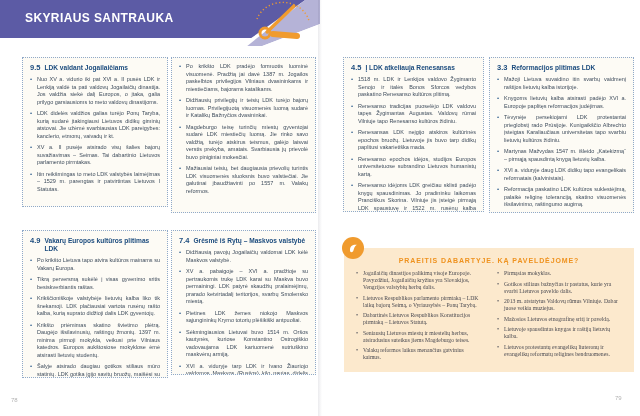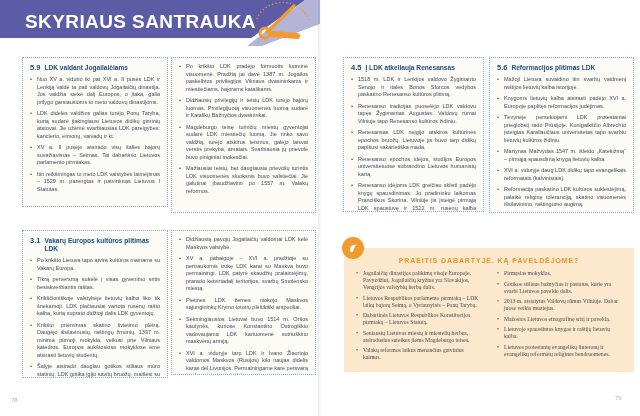--- a/index.html
+++ b/index.html
@@ -6,21 +6,21 @@
   .canvas{position:relative;width:640px;height:416px;background:#ffffff;overflow:hidden;
           font-family:"Liberation Sans",sans-serif;}
   
   .hdr-band{position:absolute;left:0;top:0;width:318px;height:38px;background:#5c5ba5;
             clip-path:polygon(0 0,96% 0,79% 100%,0 100%);}
   .hdr-wedge{position:absolute;left:245px;top:0;width:75px;height:46px;background:#b5b3d7;
              clip-path:polygon(3% 100%,80% 0%,100% 0%,100% 52%,23% 100%);}
   .hdr-wedge-white{position:absolute;left:245px;top:0;width:75px;height:46px;background:#ffffff;
              clip-path:polygon(23% 100%,100% 52%,100% 100%);}
   .hdr-title{position:absolute;left:25px;top:11px;color:#ffffff;font-weight:bold;
-             font-size:19px;letter-spacing:.4px;}
+             font-size:12px;letter-spacing:.4px;}
   .compass{position:absolute;left:252px;top:1px;}
   
   .seam{position:absolute;left:318px;top:0;width:4px;height:416px;
         background:linear-gradient(to right,rgba(60,60,90,.10),rgba(60,60,90,0));}
   .pgnum{position:absolute;font-size:6px;color:#b3b3b3;}
   .pgnum.l{left:11px;top:397px;}
   .pgnum.r{left:615px;top:395px;}
   
   .sbox{position:absolute;box-sizing:border-box;border:1.5px dotted #8fa9c9;background:#fdfbf5;
         padding:5px 7px 4px 7px;overflow:hidden;}
@@ -60,21 +60,21 @@
     <circle cx="13" cy="32" r="5" fill="none" stroke="#f09b2e" stroke-width="3"></circle>
   </svg>
   <div class="hdr-title">SKYRIAUS SANTRAUKA</div>
 
   <div class="seam"></div>
   <div class="pgnum l">78</div>
   <div class="pgnum r">79</div>
 
   <section class="sbox" style="left:22px;top:57px;width:146px;height:150px">
     <div class="sbox-head">
-      <span class="sbox-num">5.9</span>
+      <span class="sbox-num">9.5</span>
       <span class="sbox-title">LDK valdant Jogailaičiams</span>
     </div>
     <ul class="sbox-list">
 
     <li>
           <span class="mk">•</span>
           <span class="bt">Nuo XV a. vidurio iki pat XVI a. II pusės LDK ir Lenkiją valdė ta pati valdovų Jogailaičių dinastija. Jos valdžia siekė dalį Europos, o įtaka, galia prilygo garsiausioms to meto valdovų dinastijoms.</span>
         </li>
         <li>
           <span class="mk">•</span>
@@ -108,21 +108,21 @@
         </li>
         <li>
           <span class="mk">•</span>
           <span class="bt">Mažiausiai teisių, bet daugiausia prievolių turintis LDK visuomenės sluoksnis buvo valstiečiai. Jie galutinai įbaudžiavinti po 1557 m. Valakų reformos.</span>
         </li>
       </ul>
   </section>
 
   <section class="sbox" style="left:22px;top:230px;width:146px;height:148px">
     <div class="sbox-head">
-      <span class="sbox-num">3.1</span>
+      <span class="sbox-num">4.9</span>
       <span class="sbox-title">Vakarų Europos kultūros plitimas LDK</span>
     </div>
     <ul class="sbox-list">
 
     <li>
           <span class="mk">•</span>
           <span class="bt">Po krikšto Lietuva tapo atvira kultūros mainams su Vakarų Europa.</span>
         </li>
         <li>
           <span class="mk">•</span>
@@ -137,20 +137,24 @@
           <span class="bt">Krikšto priėmimas skatino švietimo plėtrą. Daugėjo išsilavinusių, raštingų žmonių. 1397 m. minima pirmoji mokykla, veikusi prie Vilniaus katedros. Europos aukštosiose mokyklose ėmė atsirasti lietuvių studentų.</span>
         </li>
         <li>
           <span class="mk">•</span>
           <span class="bt">Šalyje atsirado daugiau gotikos stiliaus mūro statinių. LDK gotika įgijo savitų bruožų, maišėsi su stačiatikiškoms žemėms būdinga bizantine architektūra.</span>
         </li>
       </ul>
   </section>
 
   <section class="sbox" style="left:171px;top:230px;width:145px;height:145px">
+    <div class="sbox-head">
+      <span class="sbox-num">7.4</span>
+      <span class="sbox-title">Grėsmė iš Rytų – Maskvos valstybė</span>
+    </div>
     <ul class="sbox-list">
 
     <li>
           <span class="mk">•</span>
           <span class="bt">Didžiausią pavojų Jogailaičių valdomai LDK kėlė Maskvos valstybė.</span>
         </li>
         <li>
           <span class="mk">•</span>
           <span class="bt">XV a. pabaigoje – XVI a. pradžioje su pertraukomis trukę LDK karai su Maskva buvo permainingi. LDK patyrė skaudžių pralaimėjimų, prarado ketvirtadalį teritorijos, svarbų Smolensko miestą.</span>
         </li>
@@ -194,21 +198,21 @@
         </li>
         <li>
           <span class="mk">•</span>
           <span class="bt">Renesanso idėjoms LDK greičiau sklisti padėjo knygų spausdinimas. Jo pradininku laikomas Pranciškus Skorina. Vilniuje jis įsteigė pirmąją LDK spaustuvę ir 1522 m. rusėnų kalba išspausdino pirmąją knygą LDK teritorijoje.</span>
         </li>
       </ul>
   </section>
 
   <section class="sbox" style="left:489px;top:57px;width:145px;height:156px">
     <div class="sbox-head">
-      <span class="sbox-num">5.6</span>
+      <span class="sbox-num">3.3</span>
       <span class="sbox-title">Reformacijos plitimas LDK</span>
     </div>
     <ul class="sbox-list">
 
     <li>
           <span class="mk">•</span>
           <span class="bt">Mažoji Lietuva suvaidino itin svarbų vaidmenį raštijos lietuvių kalba istorijoje.</span>
         </li>
         <li>
           <span class="mk">•</span>

